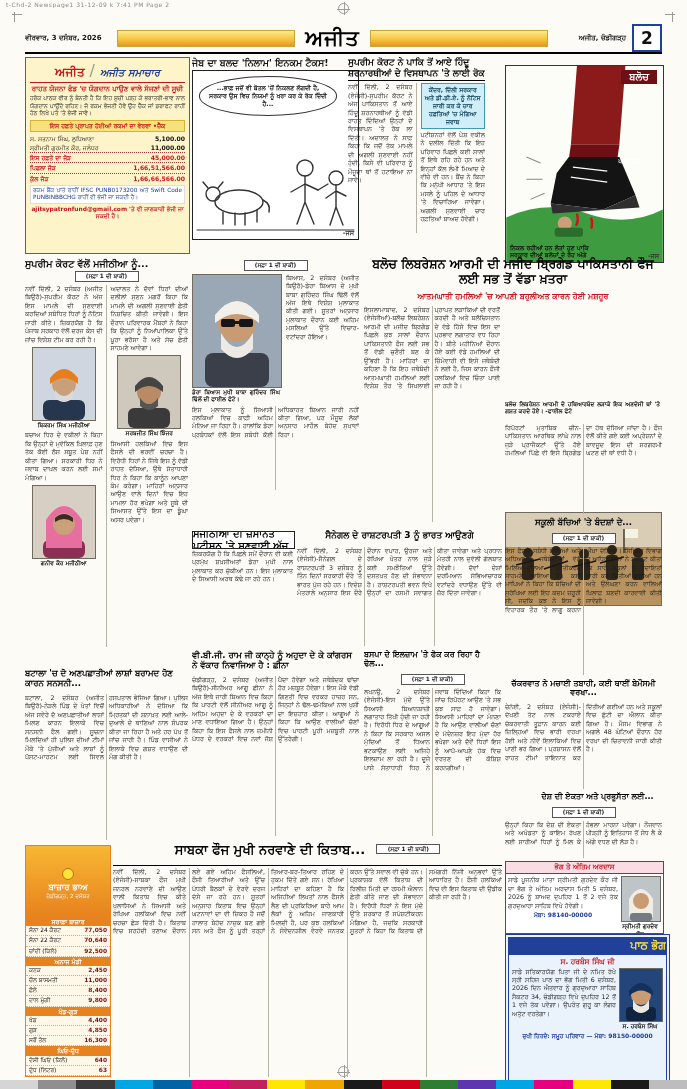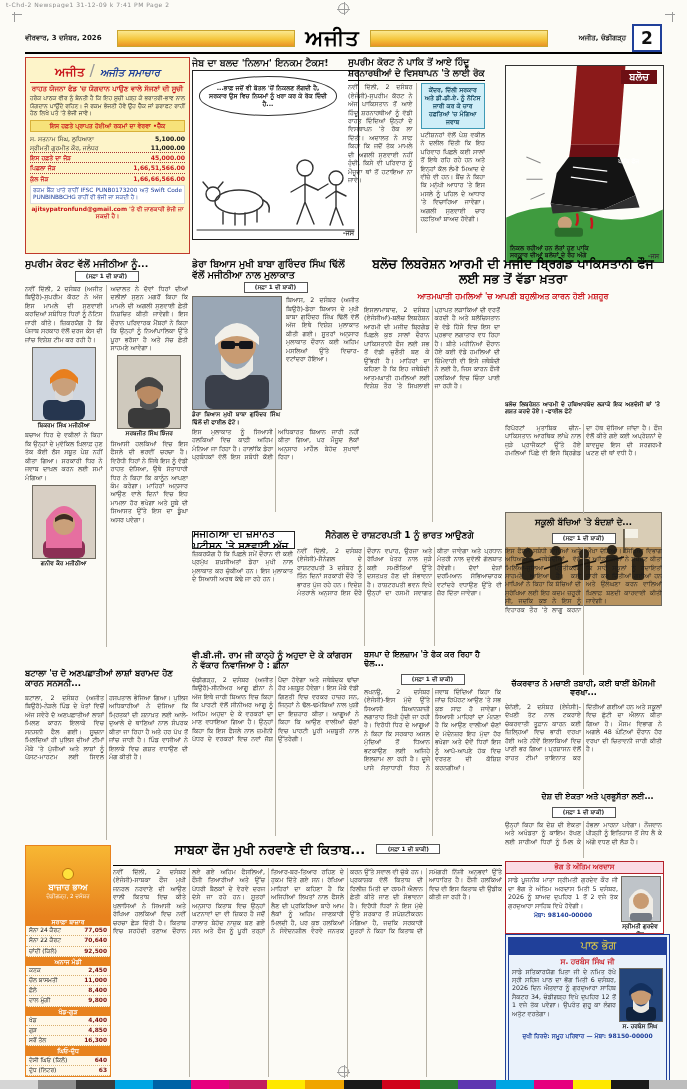--- a/index.html
+++ b/index.html
@@ -85,21 +85,21 @@
               text-align:center;line-height:1.5;}
   .r-row{display:flex;font-size:5.9px;line-height:1.55;padding:0 3px;border-bottom:1px dotted #d9b070;}
   .r-row .lbl{flex:1;}
   .r-row .val{font-weight:700;color:#7a1010;}
   .rates-note{font-size:5.3px;text-align:center;color:#444;padding:1px 0;}
   .rates-foot{background:var(--brand-blue);color:#fff;font-size:5.8px;font-weight:700;text-align:center;line-height:1.7;}
   
   .ad1{border:1.5px solid #b4232a;background:#fff;}
   .ad1-head{background:#fbdbe4;color:var(--brand-red);font-weight:700;font-size:7px;text-align:center;border-bottom:1px solid #b4232a;line-height:1.6;}
   .ad2{border:4px double var(--brand-blue);background:#eaf2fb;}
-  .ad2-title{background:var(--brand-blue);color:#ffe23c;font-weight:400;font-size:11px;text-align:center;line-height:1.5;padding-left:22px;}
+  .ad2-title{background:var(--brand-blue);color:#ffe23c;font-weight:700;font-size:11px;text-align:right;line-height:1.5;padding-left:22px;}
   .ad2-name{color:var(--brand-red);font-weight:700;font-size:7.4px;text-align:center;margin:2px 0 1px;}
   .ad-contact{color:var(--brand-blue);font-weight:700;font-size:6px;text-align:center;margin-top:1px;}
   
   .cbar{left:0;top:1080px;width:687px;height:9px;display:flex;}
   .cbar div{flex:1;height:100%;}
 </style>
 </head>
 <body>
 
 <div class="blk printer-line">t-Chd-2 Newspage1  31-12-09 k  7:41 PM  Page 2</div>
@@ -289,21 +289,20 @@
           <path d="M22 42 Q31 54 40 42 L40 50 Q31 58 22 50 Z" fill="#555"></path>
         </svg>
       </div>
       <div class="cap" style="text-align:center;">ਸਰਬਜੀਤ ਸਿੰਘ ਝਿੰਜਰ</div>
       <div class="bt" style="margin-top:2px;">ਸਿਆਸੀ ਹਲਕਿਆਂ ਵਿਚ ਇਸ ਫੈਸਲੇ ਦੀ ਭਰਵੀਂ ਚਰਚਾ ਹੈ। ਵਿਰੋਧੀ ਧਿਰਾਂ ਨੇ ਜਿੱਥੇ ਇਸ ਨੂੰ ਵੱਡੀ ਰਾਹਤ ਦੱਸਿਆ, ਉਥੇ ਸੱਤਾਧਾਰੀ ਧਿਰ ਨੇ ਕਿਹਾ ਕਿ ਕਾਨੂੰਨ ਆਪਣਾ ਕੰਮ ਕਰੇਗਾ। ਮਾਹਿਰਾਂ ਅਨੁਸਾਰ ਆਉਣ ਵਾਲੇ ਦਿਨਾਂ ਵਿਚ ਇਹ ਮਾਮਲਾ ਹੋਰ ਭਖੇਗਾ ਅਤੇ ਸੂਬੇ ਦੀ ਸਿਆਸਤ ਉੱਤੇ ਇਸ ਦਾ ਡੂੰਘਾ ਅਸਰ ਪਵੇਗਾ।</div>
     </div>
   </div>
 </div>
 
 <div class="blk" style="left:192px;top:258px;width:167px;height:270px;">
-  <div class="hl" style="font-size:9.5px;">ਡੇਰਾ ਬਿਆਸ ਮੁਖੀ ਬਾਬਾ ਗੁਰਿੰਦਰ ਸਿੰਘ ਢਿੱਲੋਂ ਵੱਲੋਂ ਮਜੀਠੀਆ ਨਾਲ ਮੁਲਾਕਾਤ</div>
   <span class="cont">(ਸਫ਼ਾ 1 ਦੀ ਬਾਕੀ)</span>
   <div style="display:flex;gap:4px;">
     <div>
       <div class="photo" style="width:88px;height:112px;">
         <svg viewBox="0 0 88 112">
           <rect width="88" height="112" fill="#9aa7b5"></rect>
           <rect x="12" y="78" width="64" height="34" rx="8" fill="#3a3f4a"></rect>
           <circle cx="44" cy="48" r="19" fill="#c89b72"></circle>
           <path d="M22 40 Q44 12 66 40 L66 48 Q44 30 22 48 Z" fill="#f2f0ea"></path>
           <rect x="28" y="44" width="14" height="8" rx="2" fill="#15151a"></rect>
@@ -317,21 +316,21 @@
     <div class="bt" style="flex:1;">ਬਿਆਸ, 2 ਦਸੰਬਰ (ਅਜੀਤ ਬਿਊਰੋ)-ਡੇਰਾ ਬਿਆਸ ਦੇ ਮੁਖੀ ਬਾਬਾ ਗੁਰਿੰਦਰ ਸਿੰਘ ਢਿੱਲੋਂ ਵੱਲੋਂ ਅੱਜ ਇਥੇ ਵਿਸ਼ੇਸ਼ ਮੁਲਾਕਾਤ ਕੀਤੀ ਗਈ। ਸੂਤਰਾਂ ਅਨੁਸਾਰ ਮੁਲਾਕਾਤ ਦੌਰਾਨ ਕਈ ਅਹਿਮ ਮਸਲਿਆਂ ਉੱਤੇ ਵਿਚਾਰ-ਵਟਾਂਦਰਾ ਹੋਇਆ।</div>
   </div>
   <div class="bt" style="margin-top:2px;height:84px;column-count:2;column-gap:5px;column-rule:1px solid #b7b2a6;">ਇਸ ਮੁਲਾਕਾਤ ਨੂੰ ਸਿਆਸੀ ਹਲਕਿਆਂ ਵਿਚ ਕਾਫ਼ੀ ਅਹਿਮ ਮੰਨਿਆ ਜਾ ਰਿਹਾ ਹੈ। ਹਾਲਾਂਕਿ ਡੇਰਾ ਪ੍ਰਬੰਧਕਾਂ ਵੱਲੋਂ ਇਸ ਸਬੰਧੀ ਕੋਈ ਅਧਿਕਾਰਤ ਬਿਆਨ ਜਾਰੀ ਨਹੀਂ ਕੀਤਾ ਗਿਆ, ਪਰ ਮੌਜੂਦ ਲੋਕਾਂ ਅਨੁਸਾਰ ਮਾਹੌਲ ਬੇਹੱਦ ਸੁਖਾਵਾਂ ਰਿਹਾ।</div>
 </div>
 
 <div class="blk" style="left:192px;top:531px;width:101px;height:16px;border:1.2px solid #222;background:#fff;display:flex;align-items:center;justify-content:center;">
   <span class="hl" style="font-size:10px;text-align:left;">ਮਜੀਠੀਆ ਦੀ ਜ਼ਮਾਨਤ ਪਟੀਸ਼ਨ 'ਤੇ ਸੁਣਵਾਈ ਅੱਜ</span>
 </div>
 <div class="blk bt" style="left:192px;top:550px;width:101px;height:96px;">ਜ਼ਿਕਰਯੋਗ ਹੈ ਕਿ ਪਿਛਲੇ ਸਮੇਂ ਦੌਰਾਨ ਵੀ ਕਈ ਪ੍ਰਮੁੱਖ ਸ਼ਖ਼ਸੀਅਤਾਂ ਡੇਰਾ ਮੁਖੀ ਨਾਲ ਮੁਲਾਕਾਤ ਕਰ ਚੁੱਕੀਆਂ ਹਨ। ਇਸ ਮੁਲਾਕਾਤ ਦੇ ਸਿਆਸੀ ਅਰਥ ਕੱਢੇ ਜਾ ਰਹੇ ਹਨ।</div>
 
-<div class="blk hl" style="left:297px;top:530px;width:205px;height:15px;font-size:9px;text-align:center;">ਸੈਨੇਗਲ ਦੇ ਰਾਸ਼ਟਰਪਤੀ 1 ਨੂੰ ਭਾਰਤ ਆਉਣਗੇ</div>
+<div class="blk hl" style="left:297px;top:530px;width:205px;height:15px;font-size:9px;text-align:center;">ਸੈਨੇਗਲ ਦੇ ਰਾਸ਼ਟਰਪਤੀ 3 ਨੂੰ ਭਾਰਤ ਆਉਣਗੇ</div>
 <div class="blk" style="left:297px;top:547px;width:205px;height:99px;">
   <div class="bt c3">ਨਵੀਂ ਦਿੱਲੀ, 2 ਦਸੰਬਰ (ਏਜੰਸੀ)-ਸੈਨੇਗਲ ਦੇ ਰਾਸ਼ਟਰਪਤੀ 3 ਦਸੰਬਰ ਨੂੰ ਤਿੰਨ ਦਿਨਾਂ ਸਰਕਾਰੀ ਦੌਰੇ 'ਤੇ ਭਾਰਤ ਪੁੱਜ ਰਹੇ ਹਨ। ਵਿਦੇਸ਼ ਮੰਤਰਾਲੇ ਅਨੁਸਾਰ ਇਸ ਦੌਰੇ ਦੌਰਾਨ ਵਪਾਰ, ਊਰਜਾ ਅਤੇ ਰੱਖਿਆ ਖੇਤਰ ਨਾਲ ਜੁੜੇ ਕਈ ਸਮਝੌਤਿਆਂ ਉੱਤੇ ਦਸਤਖ਼ਤ ਹੋਣ ਦੀ ਸੰਭਾਵਨਾ ਹੈ। ਰਾਸ਼ਟਰਪਤੀ ਭਵਨ ਵਿਖੇ ਉਨ੍ਹਾਂ ਦਾ ਰਸਮੀ ਸਵਾਗਤ ਕੀਤਾ ਜਾਵੇਗਾ ਅਤੇ ਪ੍ਰਧਾਨ ਮੰਤਰੀ ਨਾਲ ਦੁਵੱਲੀ ਗੱਲਬਾਤ ਹੋਵੇਗੀ। ਦੋਵਾਂ ਦੇਸ਼ਾਂ ਦਰਮਿਆਨ ਸੱਭਿਆਚਾਰਕ ਵਟਾਂਦਰੇ ਵਧਾਉਣ ਉੱਤੇ ਵੀ ਜ਼ੋਰ ਦਿੱਤਾ ਜਾਵੇਗਾ।</div>
 </div>
 
 <div class="blk hl" style="left:192px;top:650px;width:167px;height:24px;font-size:8.5px;">ਵੀ.ਬੀ.ਜੀ. ਰਾਮ ਜੀ ਕਾਨ੍ਹੇ ਨੂੰ ਅਹੁਦਾ ਦੇ ਕੇ ਕਾਂਗਰਸ ਨੇ ਵੱਕਾਰ ਨਿਵਾਜਿਆ ਹੈ : ਛੀਨਾ</div>
 <div class="blk" style="left:192px;top:676px;width:167px;height:160px;">
   <div class="bt c2">ਚੰਡੀਗੜ੍ਹ, 2 ਦਸੰਬਰ (ਅਜੀਤ ਬਿਊਰੋ)-ਸੀਨੀਅਰ ਆਗੂ ਛੀਨਾ ਨੇ ਅੱਜ ਇਥੇ ਜਾਰੀ ਬਿਆਨ ਵਿਚ ਕਿਹਾ ਕਿ ਪਾਰਟੀ ਵੱਲੋਂ ਸੀਨੀਅਰ ਆਗੂ ਨੂੰ ਅਹਿਮ ਅਹੁਦਾ ਦੇ ਕੇ ਵਰਕਰਾਂ ਦਾ ਮਾਣ ਵਧਾਇਆ ਗਿਆ ਹੈ। ਉਨ੍ਹਾਂ ਕਿਹਾ ਕਿ ਇਸ ਫੈਸਲੇ ਨਾਲ ਜ਼ਮੀਨੀ ਪੱਧਰ ਦੇ ਵਰਕਰਾਂ ਵਿਚ ਨਵਾਂ ਜੋਸ਼ ਪੈਦਾ ਹੋਵੇਗਾ ਅਤੇ ਜਥੇਬੰਦਕ ਢਾਂਚਾ ਹੋਰ ਮਜ਼ਬੂਤ ਹੋਵੇਗਾ। ਇਸ ਮੌਕੇ ਵੱਡੀ ਗਿਣਤੀ ਵਿਚ ਵਰਕਰ ਹਾਜ਼ਰ ਸਨ, ਜਿਨ੍ਹਾਂ ਨੇ ਢੋਲ-ਢਮੱਕਿਆਂ ਨਾਲ ਖੁਸ਼ੀ ਦਾ ਇਜ਼ਹਾਰ ਕੀਤਾ। ਆਗੂਆਂ ਨੇ ਕਿਹਾ ਕਿ ਆਉਣ ਵਾਲੀਆਂ ਚੋਣਾਂ ਵਿਚ ਪਾਰਟੀ ਪੂਰੀ ਮਜ਼ਬੂਤੀ ਨਾਲ ਉੱਤਰੇਗੀ।</div>
 </div>
 
 <div class="blk hl" style="left:364px;top:650px;width:137px;height:22px;font-size:8px;">ਬਸਪਾ ਦੇ ਇਲਜ਼ਾਮ 'ਤੇ ਫੋਕ ਕਰ ਰਿਹਾ ਹੈ ਢੋਲ...</div>

